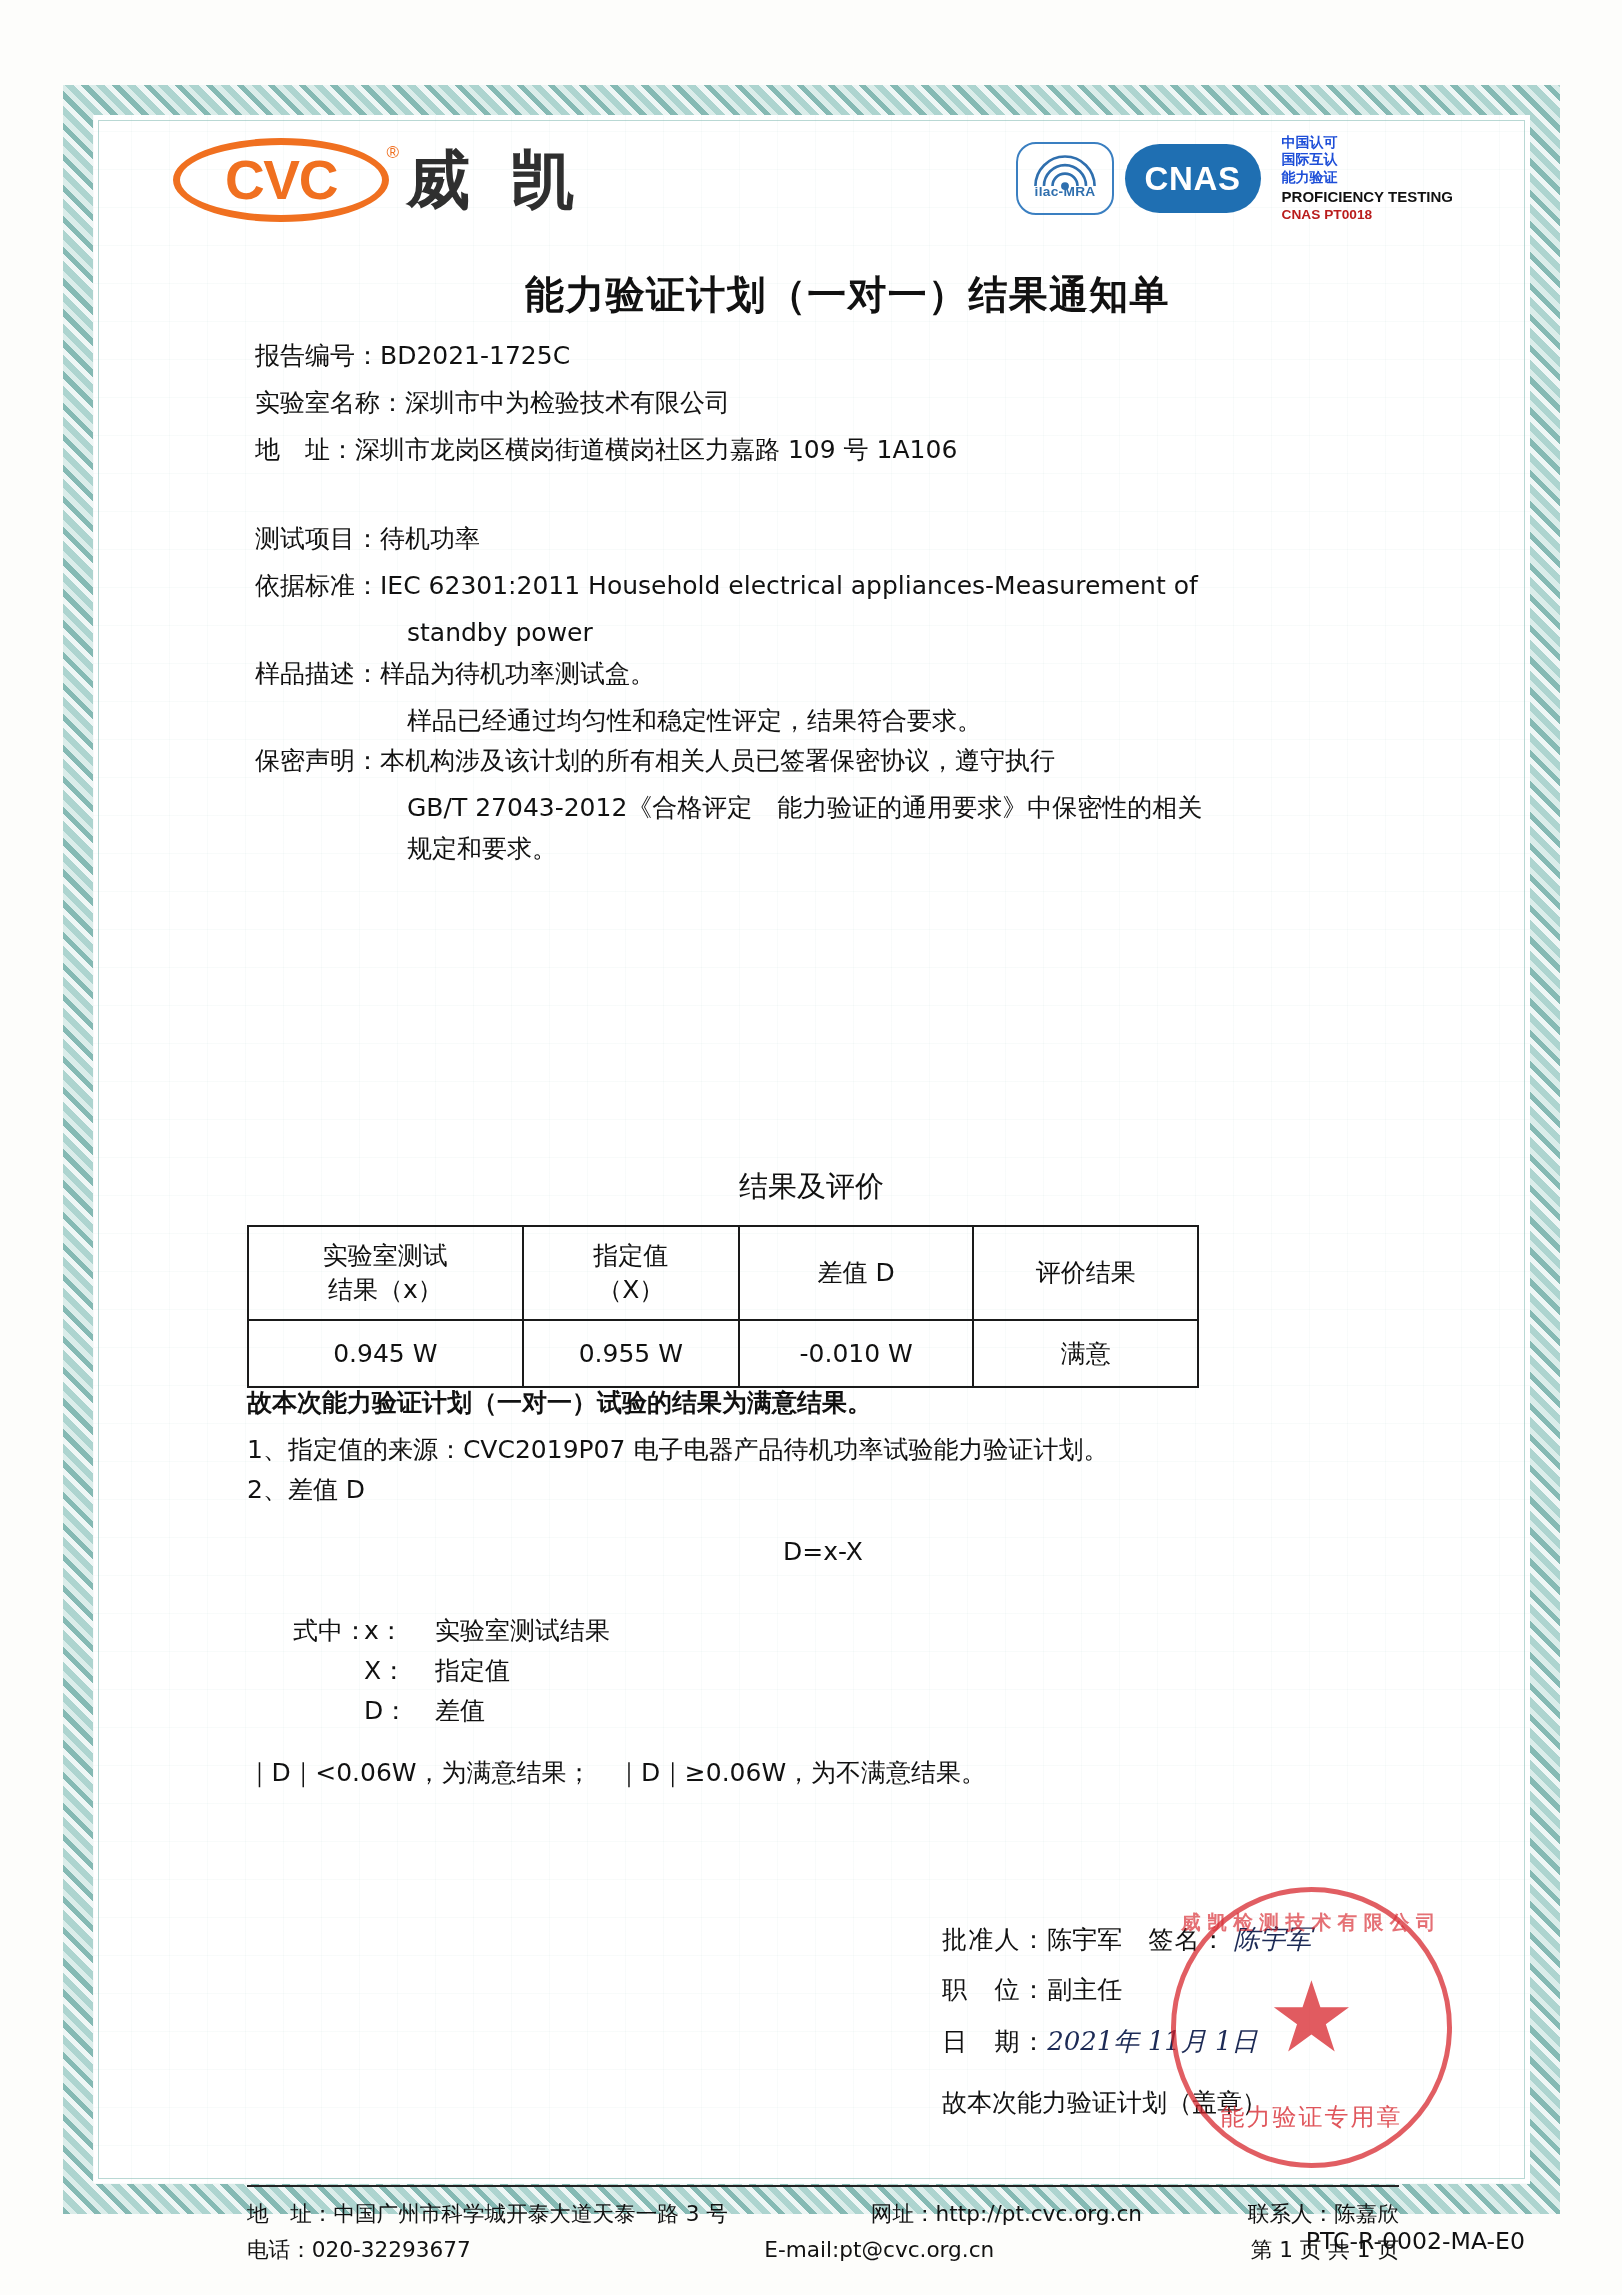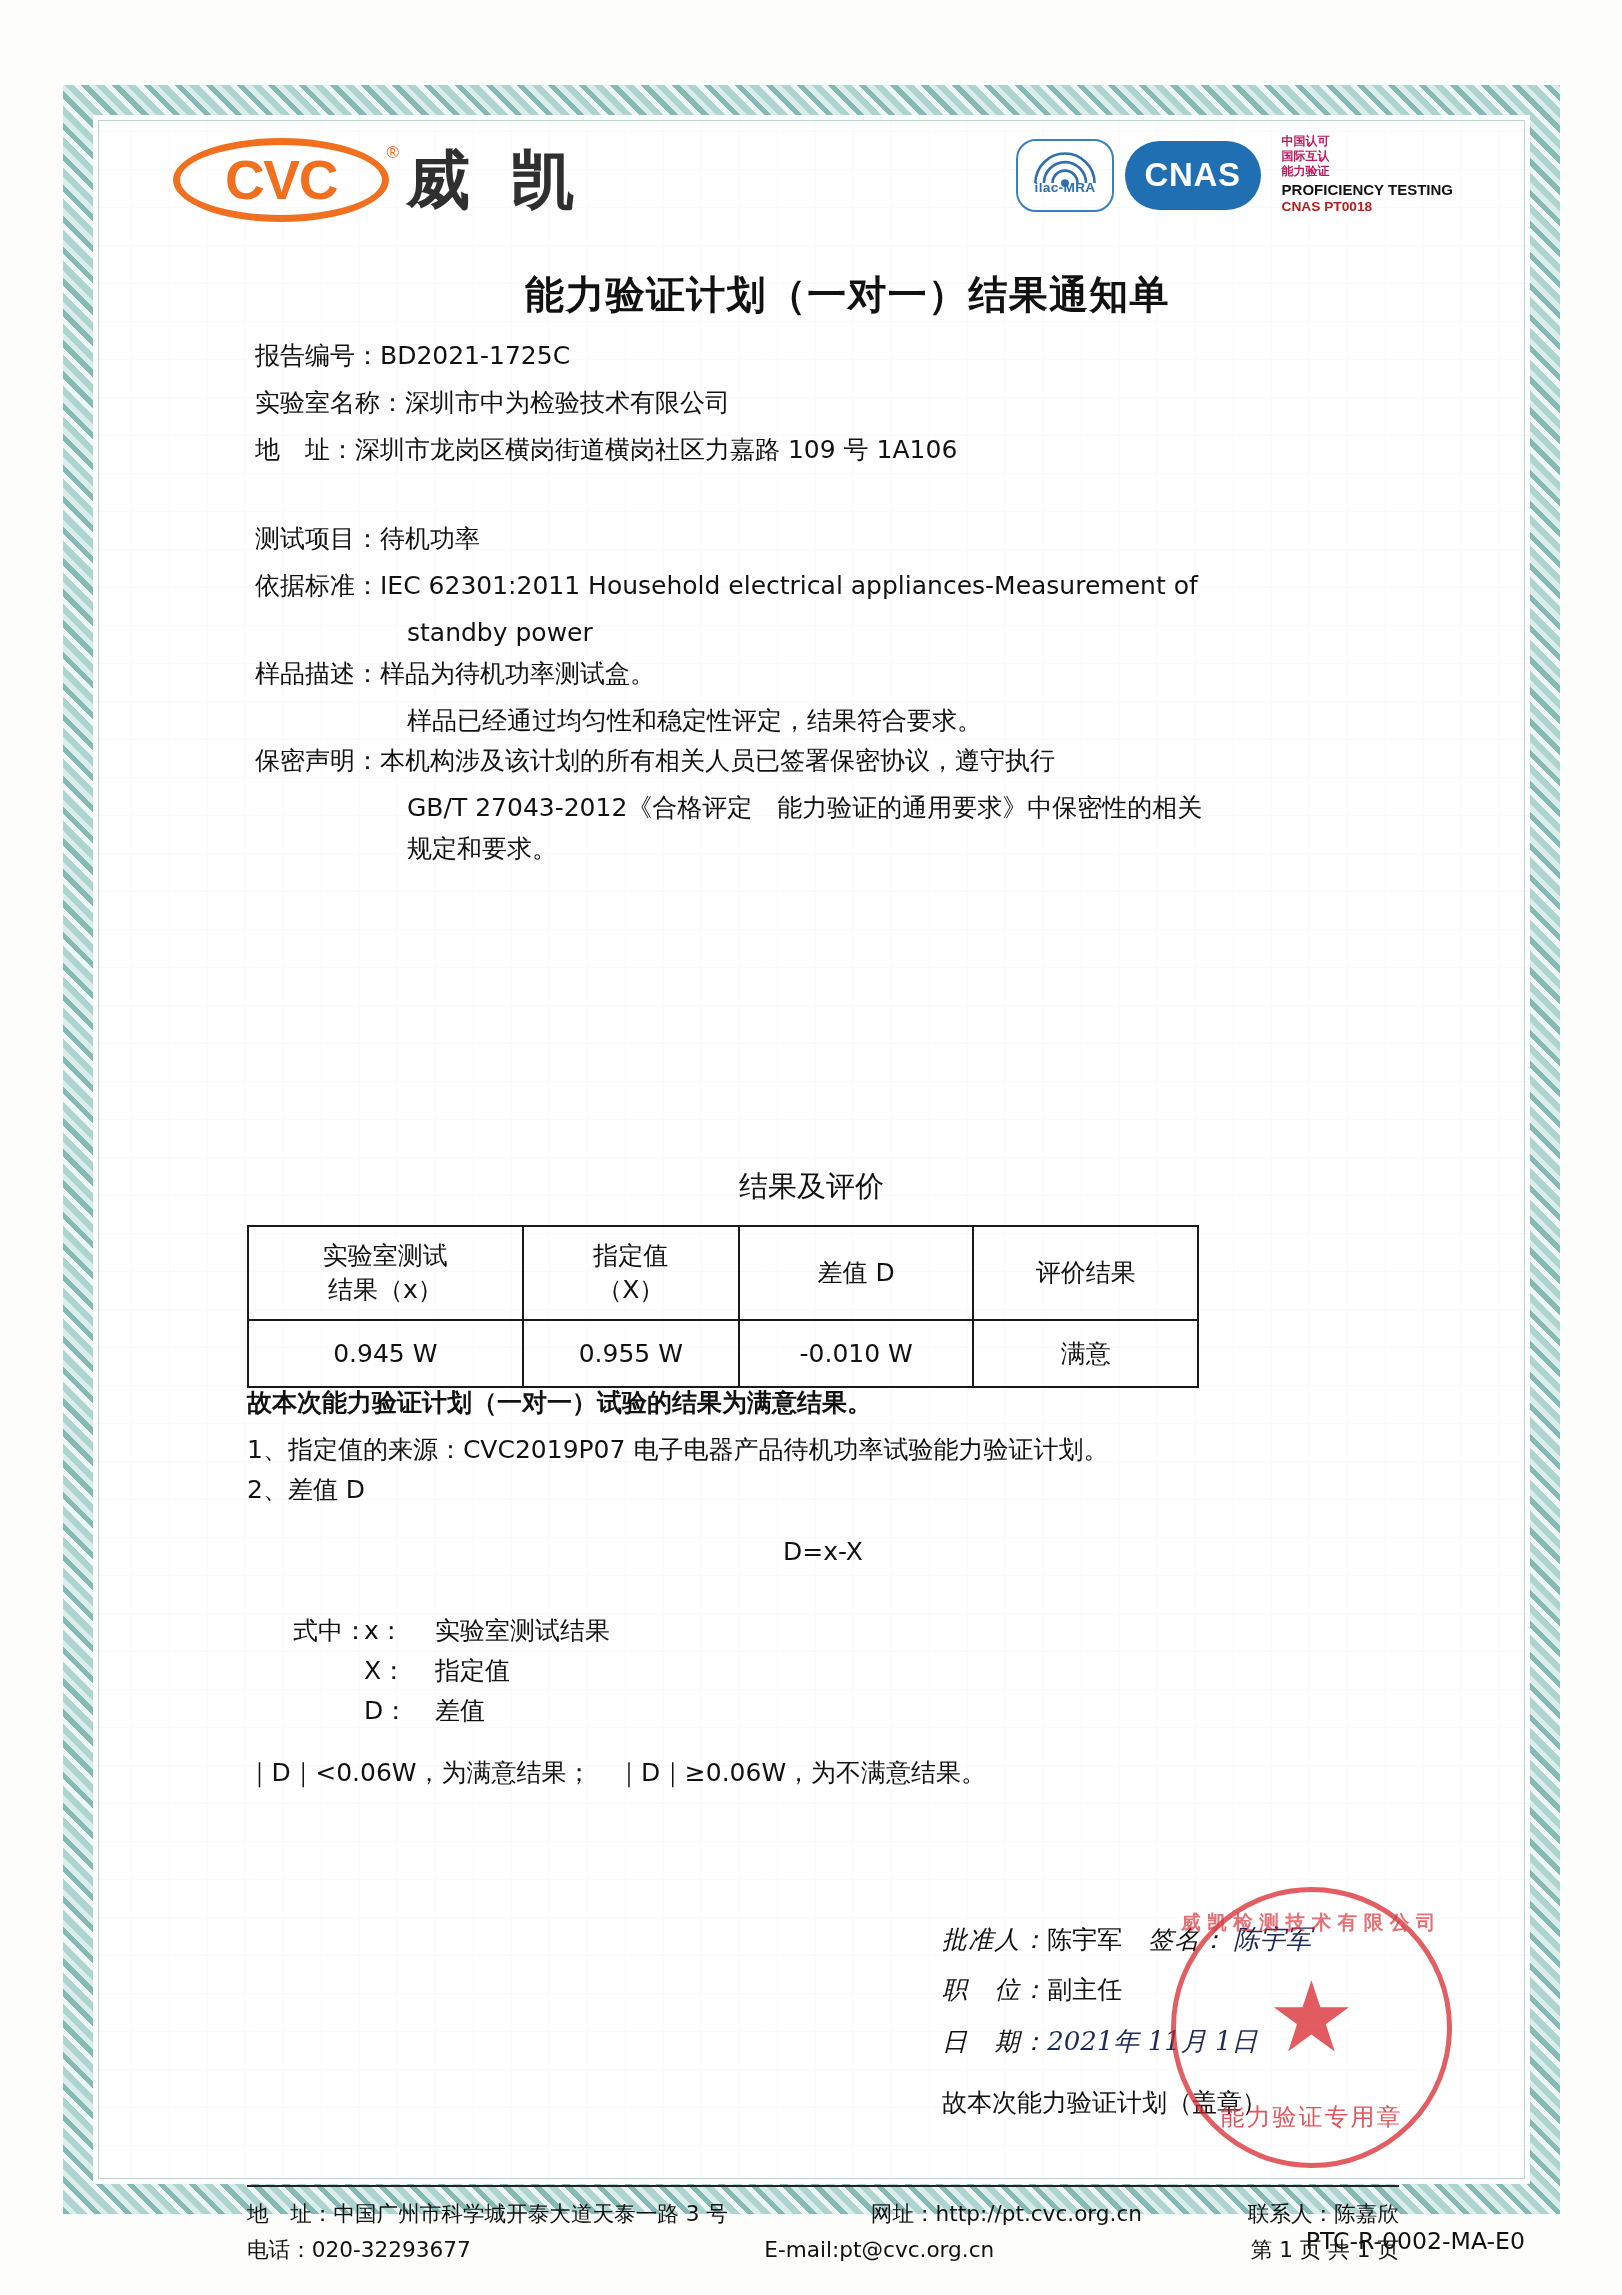--- a/index.html
+++ b/index.html
@@ -172,23 +172,23 @@
     font-weight: bold;
     font-size: 33px;
     letter-spacing: 0.7px;
   }
   .cnas-text {
     margin-left: 10.5px;
     line-height: 1.22;
   }
   .cnas-text .cn {
     font-family: "DejaVu Sans", sans-serif;
-    font-size: 12px;
-    font-weight: bold;
-    color: #be185d;
+    font-size: 14px;
+    font-weight: bold;
+    color: #1d4ed8;
     display: block;
   }
   .cnas-text .en {
     font-size: 15px;
     font-weight: bold;
     color: #111;
     display: block;
     margin-top: 2.6px;
   }
   .cnas-text .no {
@@ -321,21 +321,20 @@
     line-height: 2.0;
     color: #111;
   }
   .sign .srow {
     display: flex;
     align-items: baseline;
     white-space: nowrap;
   }
   .sign .skey {
     letter-spacing: 1.3px;
-    font-style: italic;
   }
   .handwrite {
     font-family: "DejaVu Serif", serif;
     font-style: italic;
     color: #1c2a55;
     font-size: 26px;
   }
   .company-line {
     position: absolute;
     left: 844px;

